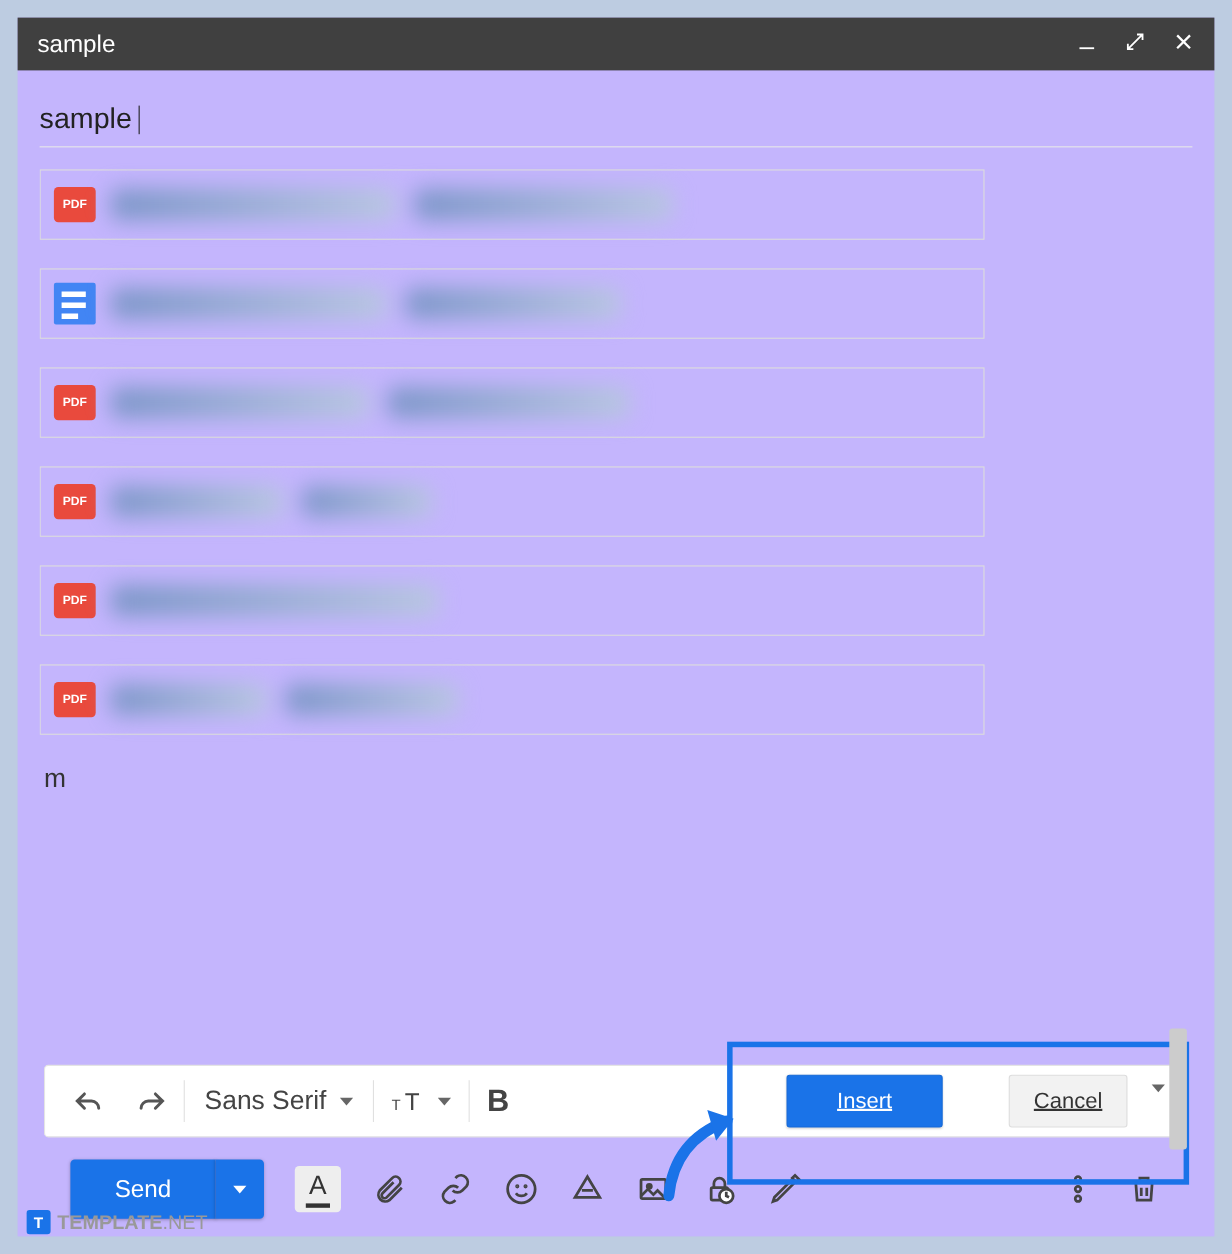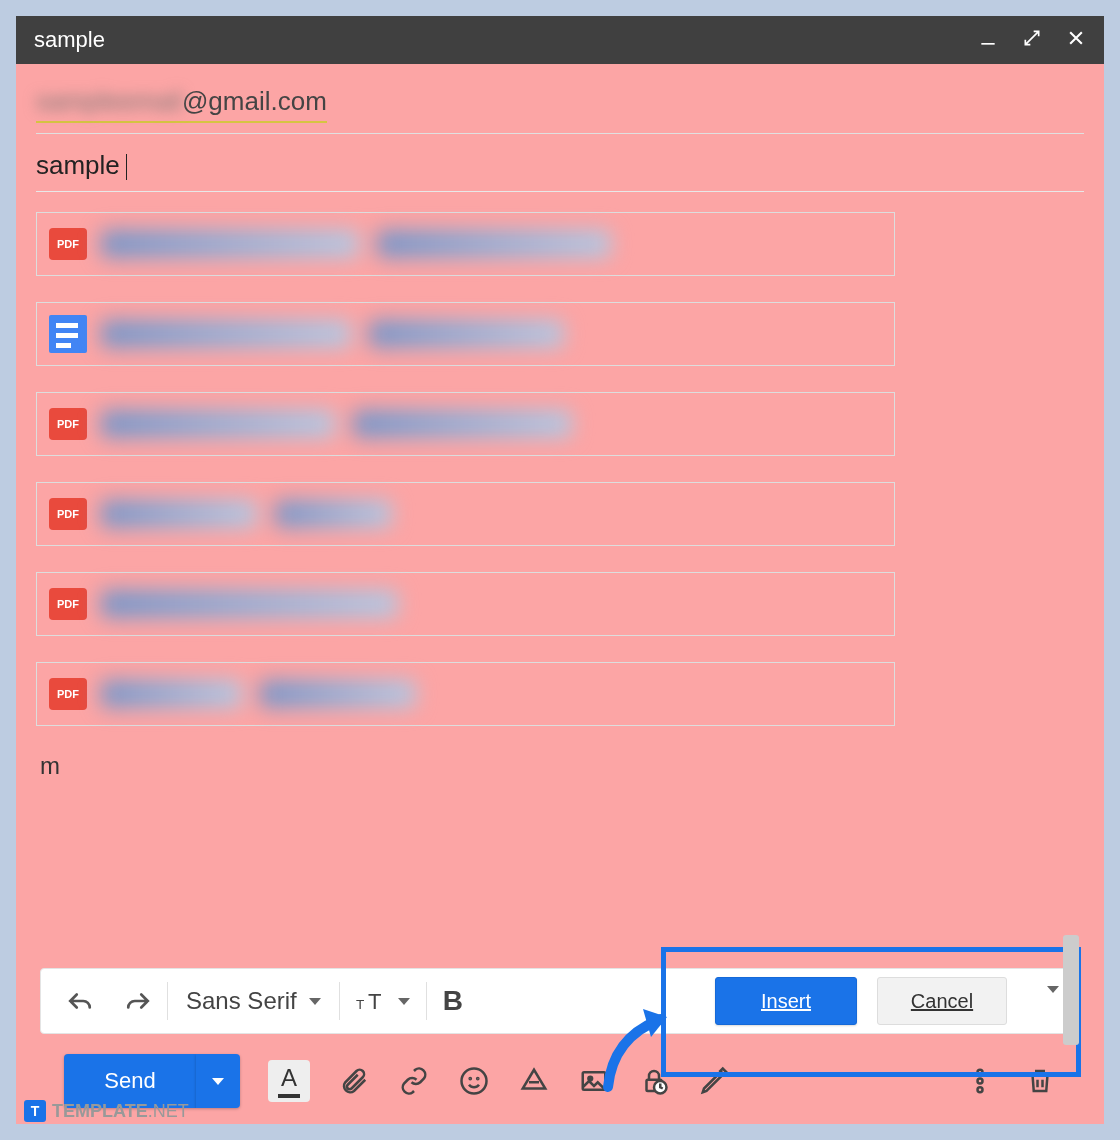--- a/index.html
+++ b/index.html
@@ -4,21 +4,21 @@
 <style>
 * { box-sizing: border-box; margin: 0; padding: 0; }
 body {
   font-family: Arial, Helvetica, sans-serif;
   background: #bdcce1;
   width: 1120px;
   height: 1140px;
   padding: 16px;
   overflow: hidden;
 }
-.compose-window { background: #fca5a5; width: 100%; height: 100%; display: flex; flex-direction: column; }
+.compose-window { background: #c4b5fd; width: 100%; height: 100%; display: flex; flex-direction: column; }
 .titlebar {
   background: #404040;
   color: #fff;
   height: 48px;
   display: flex;
   align-items: center;
   padding: 0 18px;
 }
 .titlebar-title { font-size: 22px; font-weight: 500; flex: 1; }
 .titlebar-icons { display: flex; gap: 24px; align-items: center; }
@@ -155,22 +155,22 @@
   color: #fff;
   width: 142px;
   right: 222px;
   top: 8px;
   border: 1px solid #1569d8;
   box-shadow: 0 1px 2px rgba(0,0,0,0.15);
 }
 .cancel-btn {
   background: #f2f2f2;
   color: #333;
-  width: 130px;
-  right: 72px;
+  width: 108px;
+  right: 54px;
   top: 8px;
   border: 1px solid #ddd;
 }
 .ft-more {
   position: absolute;
   right: 20px;
   top: 24px;
 }
 
 .arrow-annotation {
@@ -293,25 +293,20 @@
       <span>
         <svg viewBox="0 0 24 24">
             <path d="M5 5l14 14M19 5L5 19" stroke="#fff" stroke-width="2.5"></path>
           </svg>
       </span>
     </div>
   </div>
 
   <div class="content">
 
-    <div class="to-row">
-      <span class="to-chip">
-        <span class="blurred">sampleemail</span><span>@gmail.com</span>
-      </span>
-    </div>
 
     <div class="subject-row">
       <span>sample</span><span class="cursor"></span>
     </div>
 
     <div class="attachments">
       <div class="attach-item">
         <div class="pdf-badge">PDF</div>
         <div class="attach-blur">
             <span style="width:33%"></span>

